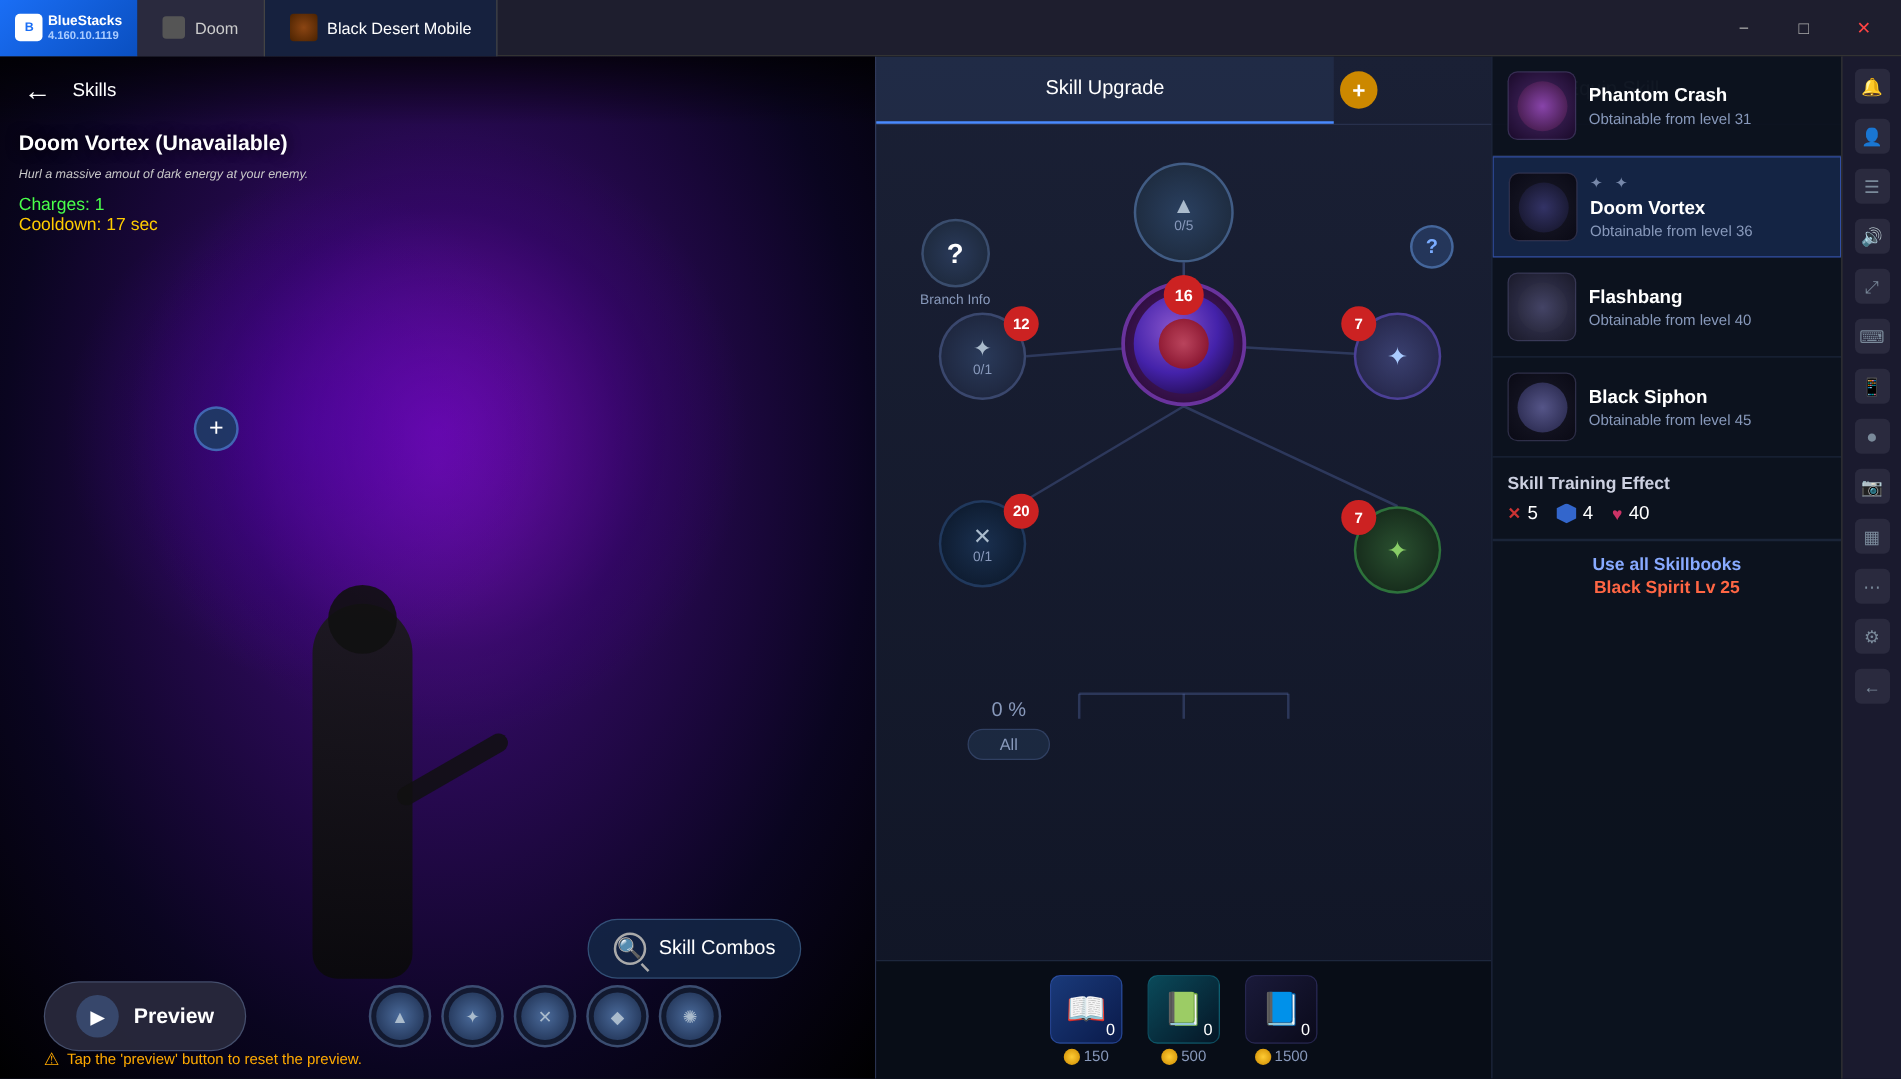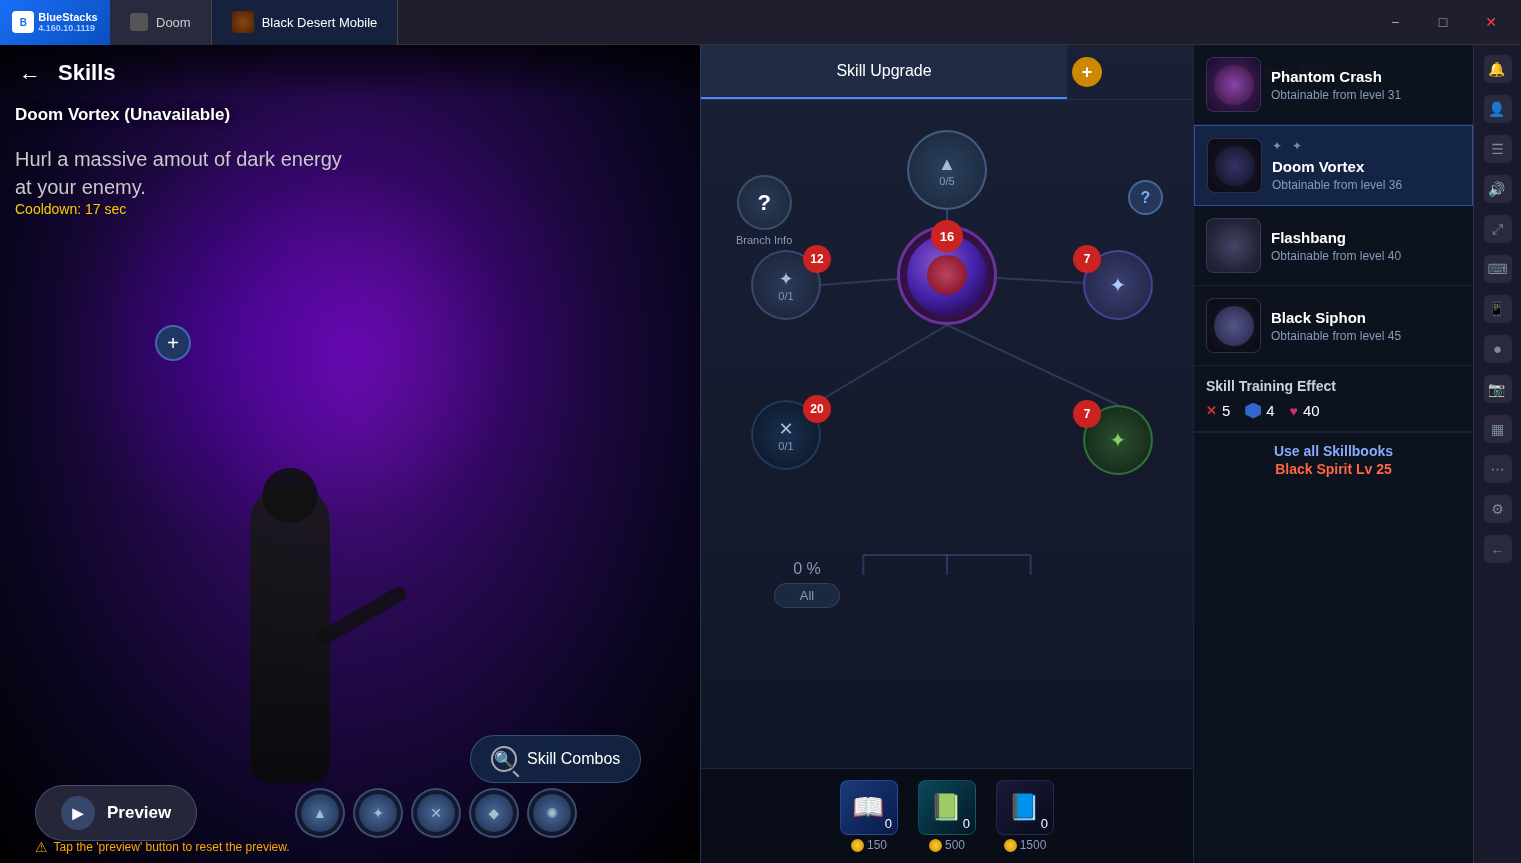--- a/index.html
+++ b/index.html
@@ -175,22 +175,22 @@
     }
     .back-btn {
       width: 40px; height: 40px;
       display: flex; align-items: center; justify-content: center;
       color: white;
       font-size: 22px;
       cursor: pointer;
     }
     .skills-title {
       color: white;
-      font-size: 22px;
-      font-weight: bold;
+      font-size: 15px;
+      font-weight: normal;
       margin-left: 8px;
     }
     .currency-area {
       margin-left: auto;
       display: flex;
       align-items: center;
       gap: 15px;
     }
     .currency-item {
       display: flex;
@@ -235,25 +235,26 @@
       top: 60px;
       left: 15px;
       color: white;
     }
     .skill-name {
       font-size: 17px;
       font-weight: bold;
       text-shadow: 0 0 10px rgba(0,0,0,0.8);
     }
     .skill-desc {
-      font-size: 20px;
+      font-size: 10px;
       color: #c8c8c8;
-      margin-top: 20px;
+      margin-top: 8px;
       max-width: 340px;
       line-height: 1.4;
+      font-style: italic;
     }
     .skill-charges {
       margin-top: 8px;
       font-size: 14px;
       color: #4aff4a;
     }
     .skill-charges span { color: #4aff4a; }
     .skill-cooldown {
       font-size: 14px;
       color: #ffcc00;
@@ -811,20 +812,24 @@
           <div class="currency-icon-moon"></div>
           <span>93,34</span>
         </div>
         <div class="top-right-btn">⬚</div>
       </div>
     </div>
 
     <div class="skill-info">
       <div class="skill-name">Doom Vortex (Unavailable)</div>
       <div class="skill-desc">Hurl a massive amout of dark energy at your enemy.</div>
+      <div class="skill-charges">
+        <span>Charges:</span>
+        <span>1</span>
+      </div>
       <div class="skill-cooldown">
         <span>Cooldown:</span>
         <span>17 sec</span>
       </div>
     </div>
 
     <div class="add-btn">+</div>
 
     <div class="skill-combos-btn">
       <div class="search-icon-circle">🔍</div>

